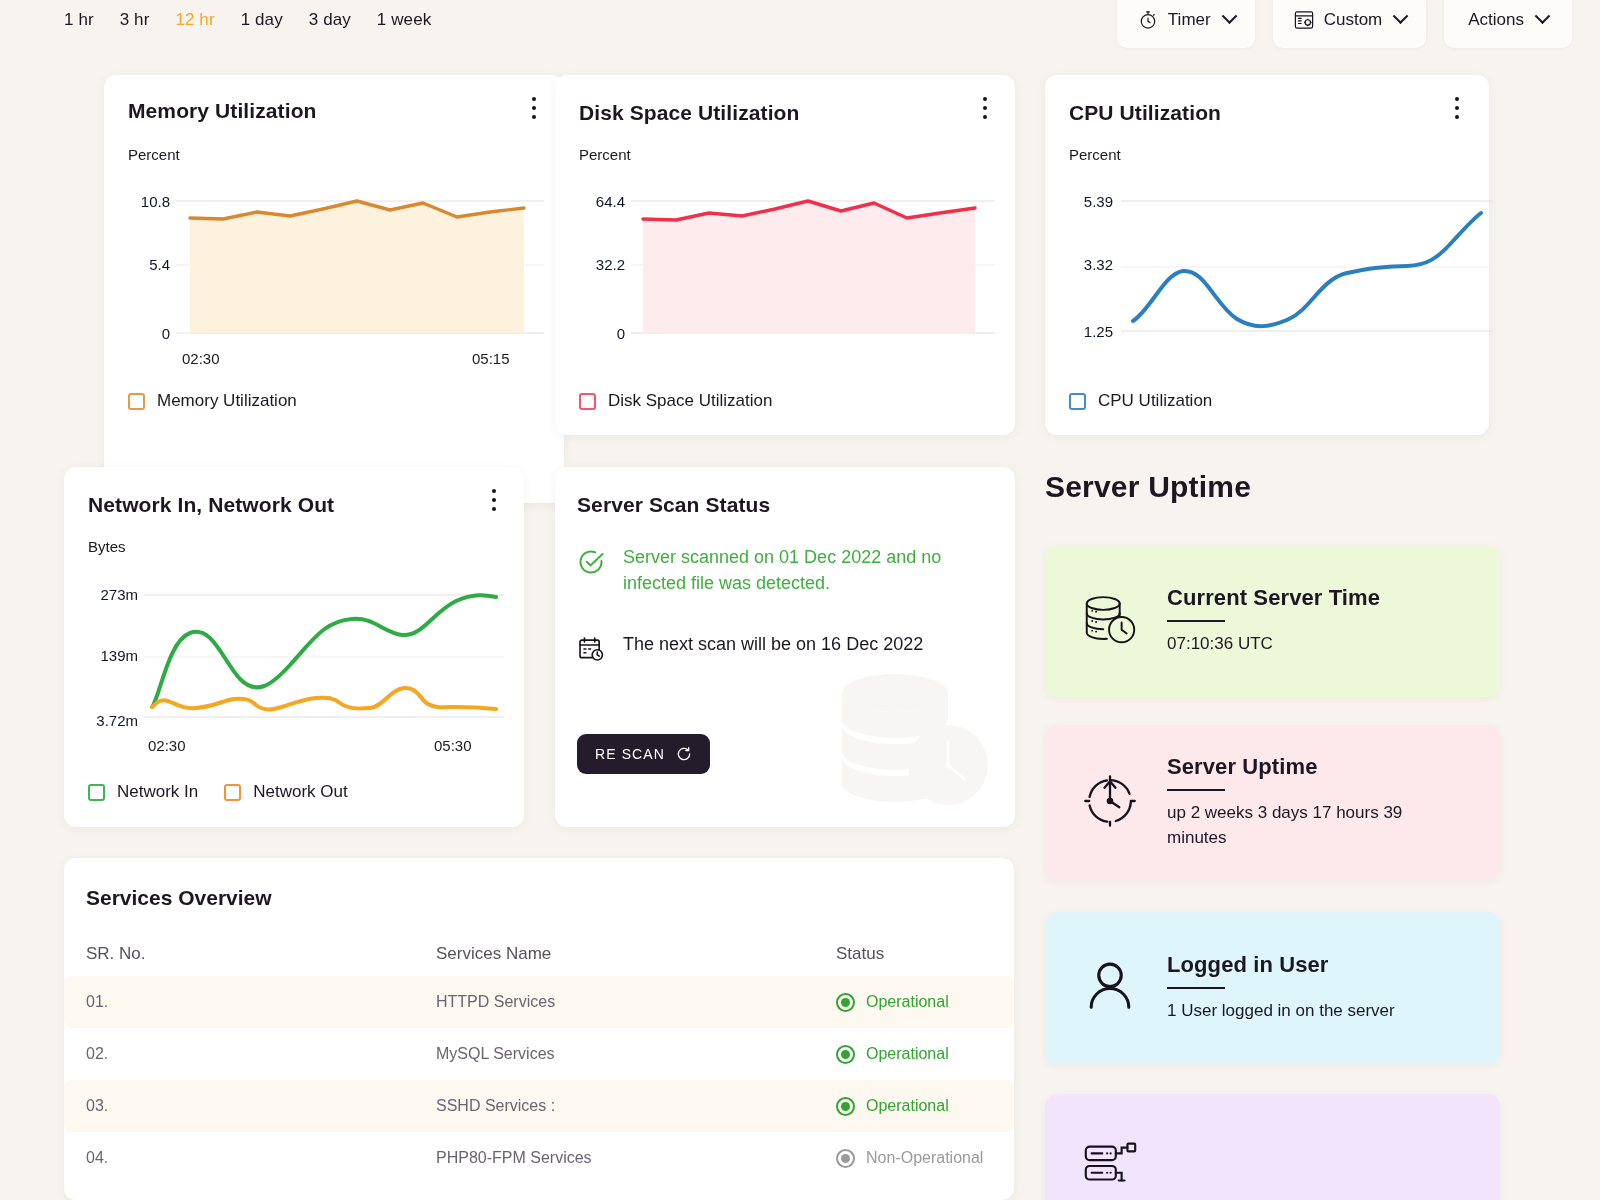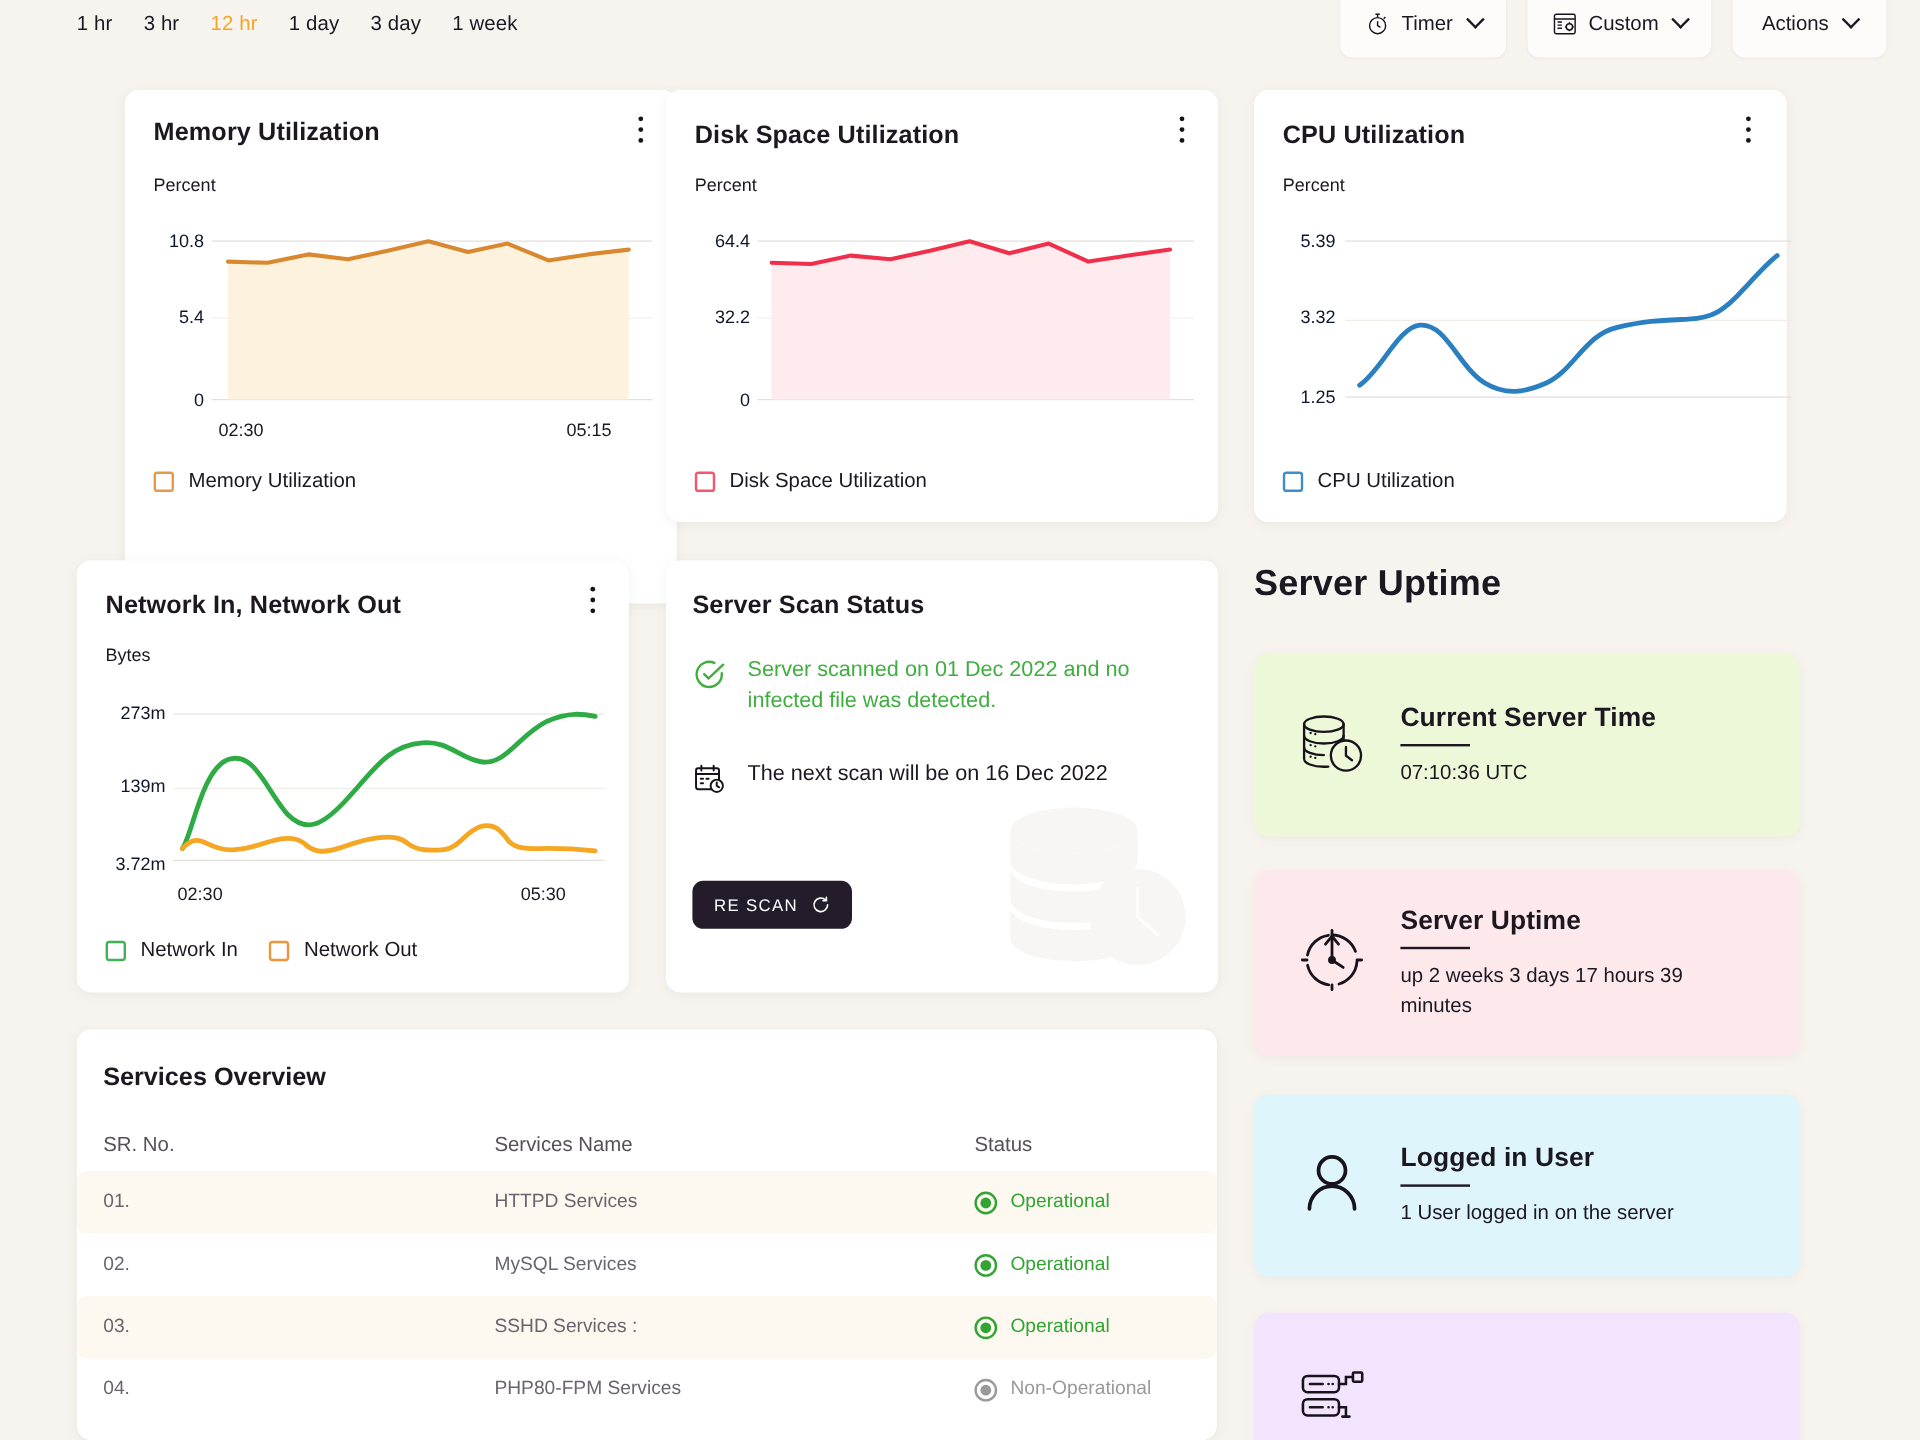--- a/index.html
+++ b/index.html
@@ -71,21 +71,21 @@
 
   
   .tbl-title { font-size: 21px; font-weight: 700; }
   .tbl { position: absolute; left: 0; right: 0; }
   .th-row { display: flex; font-size: 17px; color: #55505a; padding: 0 22px; }
   .tr {
     display: flex; align-items: center; height: 52px; border-radius: 8px;
     padding: 0 22px; font-size: 16px; color: #6a646f;
   }
   .tr.alt { background: #fdf9f1; }
-  .c1 { width: 326px; } .c2 { width: 400px; } .c3 { flex: 1; }
+  .c1 { width: 326px; } .c2 { width: 400px; margin-left: 24px; } .c3 { flex: 1; }
   .status { display: flex; align-items: center; gap: 11px; font-size: 16px; }
   .dot { width: 19px; height: 19px; border-radius: 50%; border: 2px solid;
          display: flex; align-items: center; justify-content: center; }
   .dot i { width: 9px; height: 9px; border-radius: 50%; display: block; }
 
   
   .uptime-h { position: absolute; font-size: 30px; font-weight: 700; letter-spacing: .2px; }
   .ucard {
     position: absolute; border-radius: 12px; display: flex; align-items: center;
     gap: 26px; padding: 0 34px;

